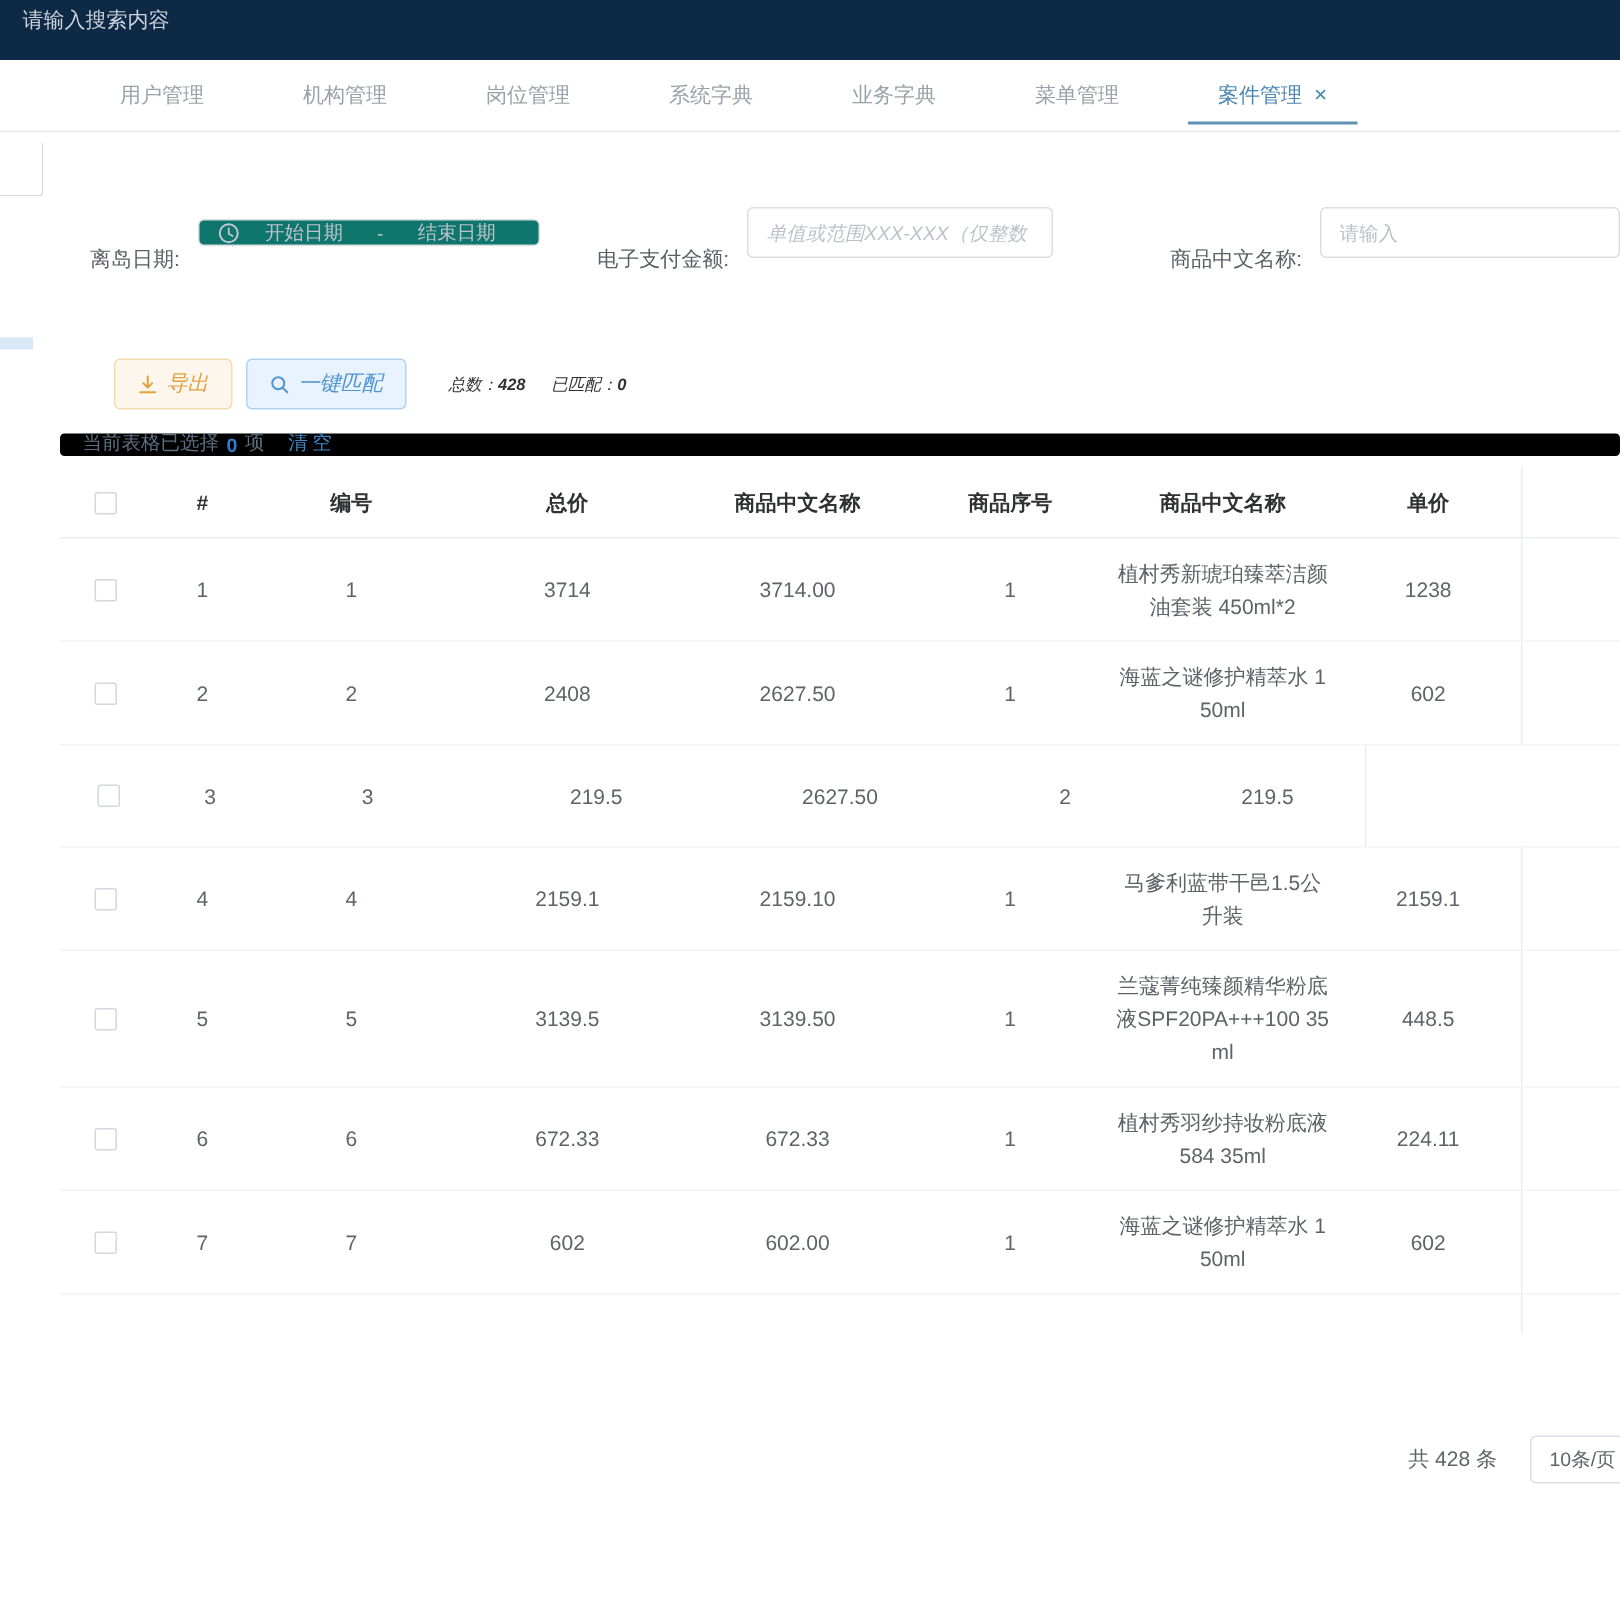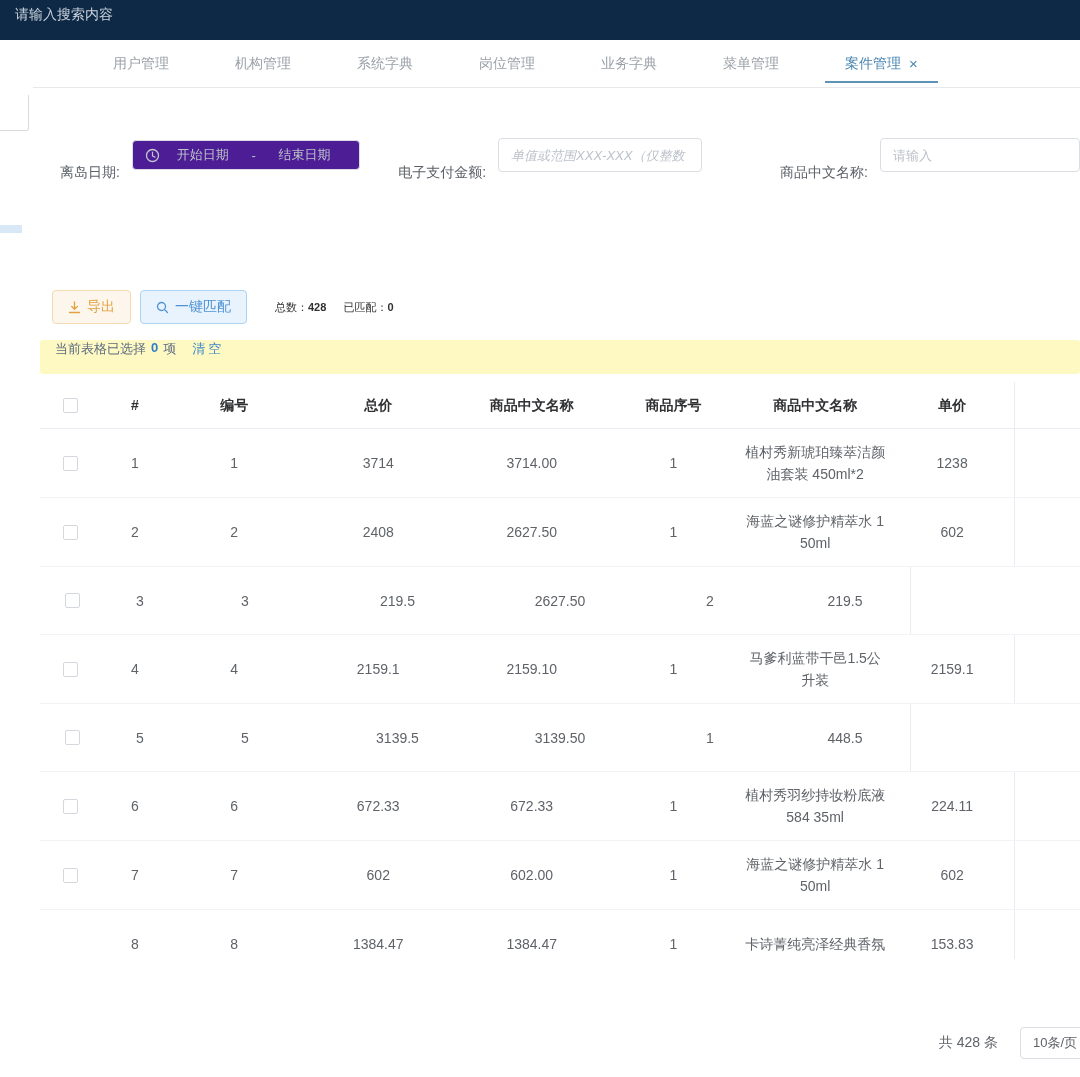--- a/index.html
+++ b/index.html
@@ -5,58 +5,58 @@
   * { margin:0; padding:0; box-sizing:border-box; }
   html,body { width:1080px; height:1077px; overflow:hidden; background:#fff;
     font-family:"Liberation Sans","DejaVu Sans",sans-serif; position:relative; color:#606266; }
 
   
   .topbar { height:40px; background:#0e2946; padding:5px 0 0 15px; }
   .topbar .search-text { color:#c9d1db; font-size:14px; }
 
   
   .tabbar { height:48px; background:#fff; border-bottom:1px solid #e7e9ec;
-    display:flex; align-items:center; padding-left:58px;margin-left:33px; }
+    display:flex; align-items:center; padding-left:58px; }
   .tab { position:relative; height:48px; display:inline-flex; align-items:center;
     justify-content:center; padding:0 22px; margin-right:22px; font-size:14px;
     color:#9ba1a8; cursor:pointer; white-space:nowrap; }
   .tab.active { color:#4b87b2; }
   .tab.active::after { content:""; position:absolute; left:2px; right:2px; bottom:5px;
     height:2px; background:#5f93b4; }
   .tab-close { margin-left:8px; font-size:15px; color:#4b87b2; }
 
   
   .filters { display:flex; align-items:center; margin-top:40px; padding-left:60px; }
   .flabel { font-size:14px; color:#5b6066; margin-right:12px; white-space:nowrap;margin-top:36px; }
-  .daterange { width:302px; height:30px; border:1px solid #dadde1; border-radius:4px;
-    display:flex; align-items:center; padding:0 12px; background:#4c1d95; }
+  .daterange { width:302px; height:18px; border:1px solid #dadde1; border-radius:4px;
+    display:flex; align-items:center; padding:0 12px; background:#0f766e; }
   .daterange svg { flex:0 0 auto; }
   .dr-ph { flex:1; text-align:center; font-size:13px; color:#bcc2c9; }
   .dr-sep { color:#bcc2c9; font-size:13px; padding:0 6px; }
   .tinput { height:34px; border:1px solid #dadde1; border-radius:4px; background:#fff;
     font-size:13px; color:#606266; padding:0 12px; outline:none; }
   .tinput::placeholder { color:#bcc2c9; }
   .amount-input { width:222px;font-style:italic; }
   .name-input { width:200px; }
   .gap1 { margin-left:38px; } .gap2 { margin-left:78px; }
 
   
-  .toolbar { display:flex; align-items:center; margin-top:108px; padding-left:52px; }
+  .toolbar { display:flex; align-items:center; margin-top:57px; padding-left:76px;font-style:italic; }
   .btn { height:34px; border-radius:4px; display:inline-flex; align-items:center;
     padding:0 15px; font-size:14px; cursor:pointer; white-space:nowrap; }
   .btn svg { margin-right:6px; }
   .btn-export { background:#fdf6ec; border:1px solid #f3dcb0; color:#e0a23f; }
   .btn-match { background:#e9f3fd; border:1px solid #aed2f2; color:#4e93d4; margin-left:9px; }
   .stats { margin-left:28px; font-size:11px; color:#303133; }
   .stats b { font-weight:600; }
   .stats .sp { display:inline-block; width:14px; }
 
   
-  .selbar { margin:16px 0 0 40px; height:34px; background:#fef9c3; border-radius:3px;
-    display:flex; align-items:flex-start; padding:0 15px; font-size:13px; color:#5e6d82; }
+  .selbar { margin:16px 0 0 40px; height:15px; background:#000000; border-radius:3px;
+    display:flex; align-items:flex-end; padding:0 15px; font-size:13px; color:#5e6d82; }
   .selbar .cnt { color:#2f7ecc; font-weight:700; padding:0 5px; }
   .selbar .clear { color:#3d87c9; margin-left:16px; letter-spacing:3px; cursor:pointer; }
 
   
   .twrap { margin:8px 0 0 40px; height:577px; overflow:hidden; }
   .thead, .trow { display:flex; align-items:stretch; }
   .thead { border-bottom:1px solid #e9edf2; }
   .thead .cell { font-weight:700; color:#303133; font-size:14px; min-height:44px; }
   .cell { display:flex; align-items:center; justify-content:center; text-align:center;
     font-size:14px; color:#5f6368; padding:12px 4px; line-height:22px; }
@@ -91,24 +91,24 @@
 </div>
 
 <div class="tabbar">
     <div class="tab">
       <span>用户管理</span>
     </div>
     <div class="tab">
       <span>机构管理</span>
     </div>
     <div class="tab">
+      <span>岗位管理</span>
+    </div>
+    <div class="tab">
       <span>系统字典</span>
-    </div>
-    <div class="tab">
-      <span>岗位管理</span>
     </div>
     <div class="tab">
       <span>业务字典</span>
     </div>
     <div class="tab">
       <span>菜单管理</span>
     </div>
     <div class="tab active">
       <span>案件管理</span>
       <span class="tab-close">×</span>
@@ -233,20 +233,21 @@
       </div>
       <div class="trow">
         <div class="cell c0">
           <span class="cb"></span>
         </div>
         <div class="cell c1">5</div>
         <div class="cell c2">5</div>
         <div class="cell c3">3139.5</div>
         <div class="cell c4">3139.50</div>
         <div class="cell c5">1</div>
+        <div class="cell c6">兰蔻菁纯臻颜精华粉底液SPF20PA+++100 35ml</div>
         <div class="cell c7">448.5</div>
         <div class="cell ghost"></div>
       </div>
       <div class="trow">
         <div class="cell c0">
           <span class="cb"></span>
         </div>
         <div class="cell c1">6</div>
         <div class="cell c2">6</div>
         <div class="cell c3">672.33</div>

